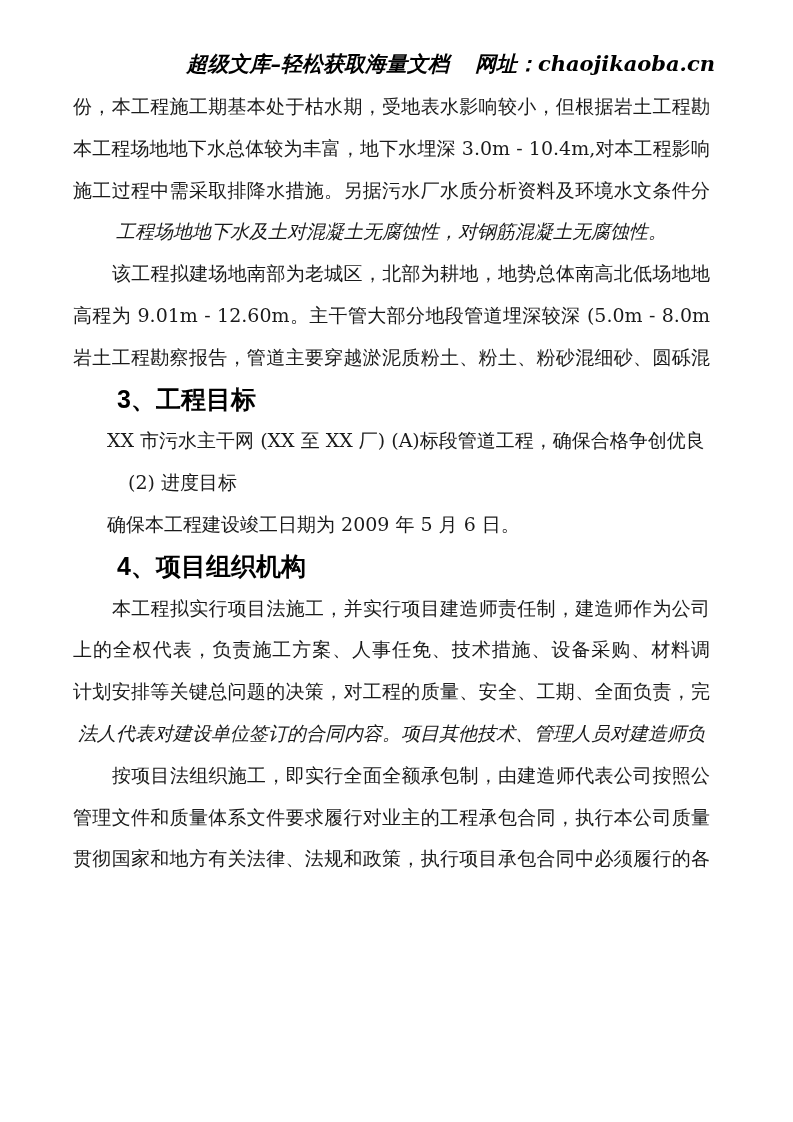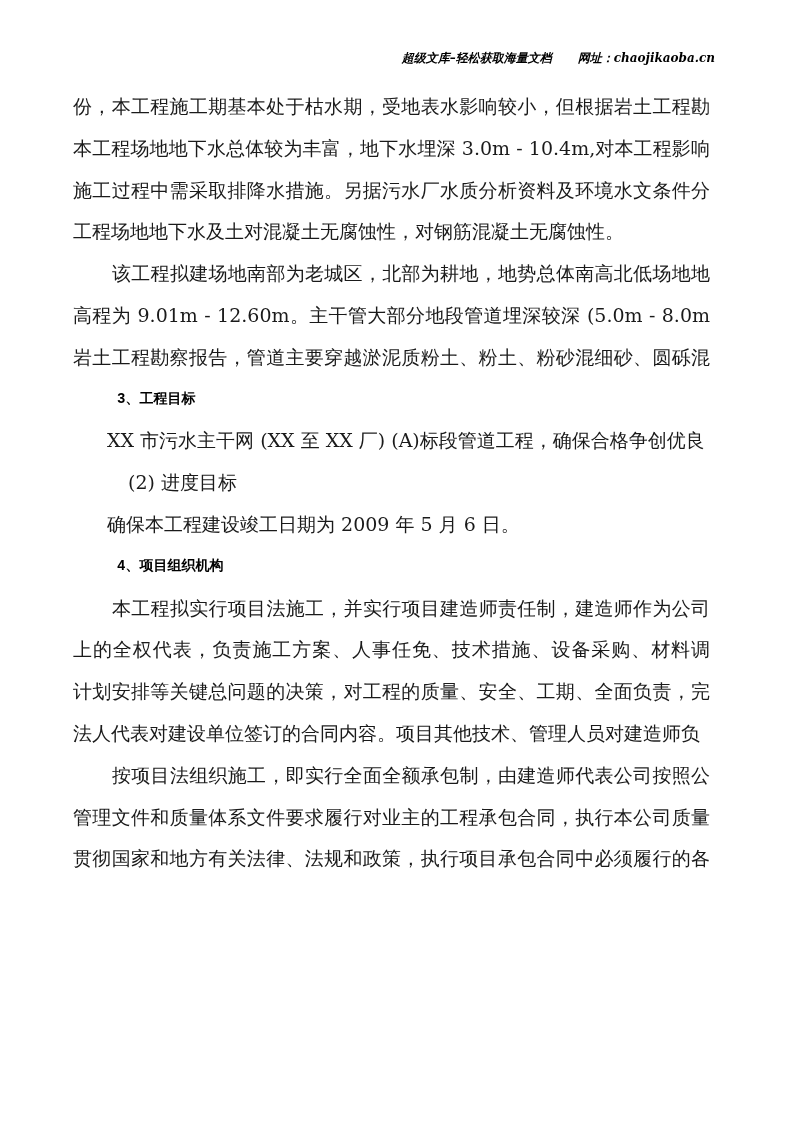--- a/index.html
+++ b/index.html
@@ -15,21 +15,21 @@
     overflow: hidden;
     font-family: "DejaVu Serif", "Liberation Serif", serif;
     color: #1a1a1a;
   }
   .header {
     position: absolute;
     top: 50px;
     left: 0;
     right: 78px;
     text-align: right;
-    font-size: 12px;
+    font-size: 21px;
     font-weight: bold;
     font-style: italic;
     color: #000000;
     white-space: nowrap;
   }
   .header .gap {
     display: inline-block;
     width: 26px;
   }
   .doc-body {
@@ -45,33 +45,34 @@
     overflow: hidden;
   }
   .line.full, .line.p-start {
     text-align: justify;
     text-align-last: justify;
   }
   .line.p-start {
     text-indent: 39px;
   }
   .line.end {
-    text-align: left;
+    text-align: center;
+    font-style: italic;
   }
   .line.item {
     padding-left: 55px;
   }
   .line.sub {
     padding-left: 34px;
   }
   .line.heading {
     padding-left: 44px;
     font-weight: bold;
-    font-size: 14px;
-    font-family: Liberation Mono, monospace;
+    font-size: 25px;
+    font-family: Liberation Sans, sans-serif;
     color: #000000;
   }
 </style>
 </head>
 <body>
 
 <div class="page">
   <div class="header">
     <span>超级文库–轻松获取海量文档</span><span class="gap"></span><span>网址：chaojikaoba.cn</span>
   </div>

